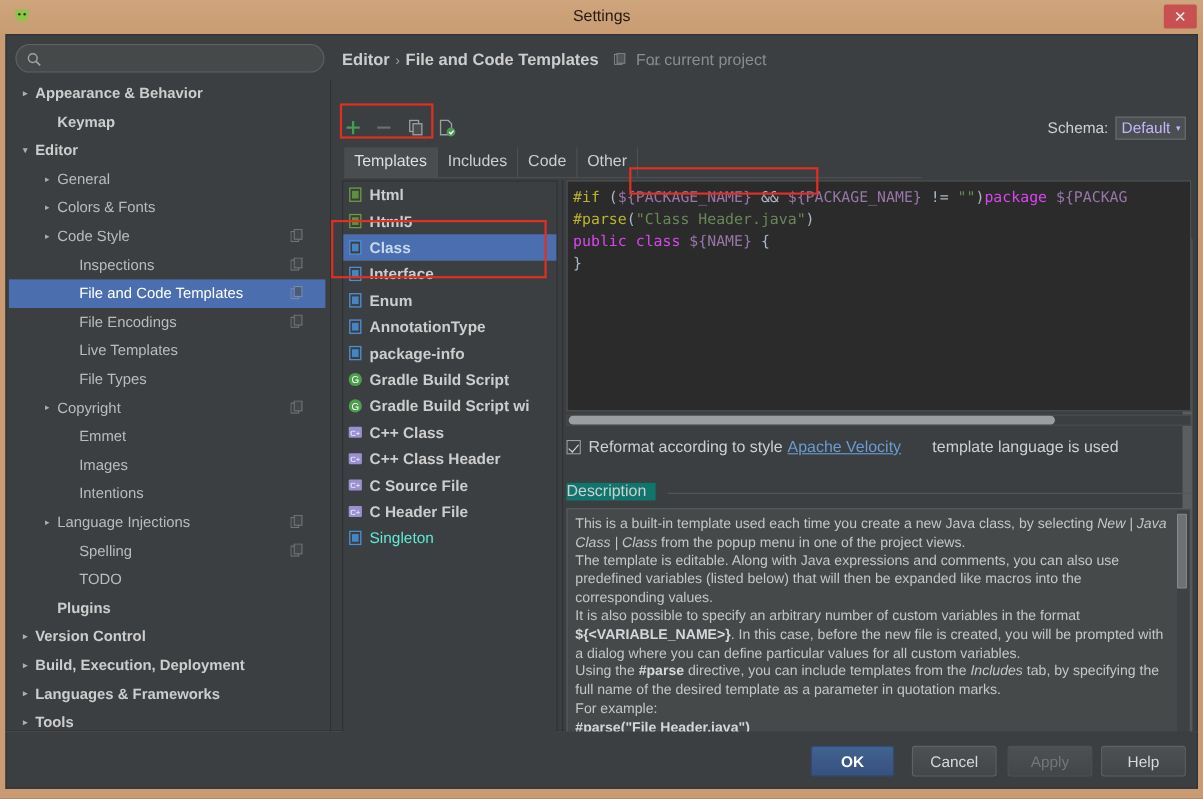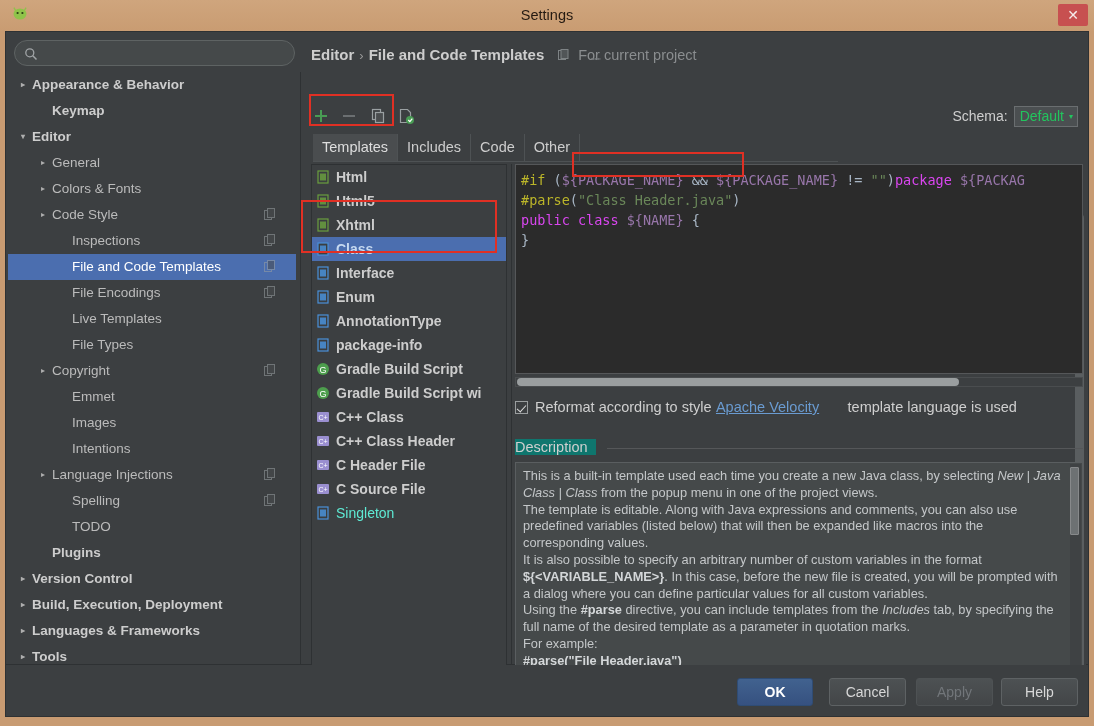--- a/index.html
+++ b/index.html
@@ -98,21 +98,21 @@
   .bc-part { font-size: 15px; font-weight: bold; color: #cdcdcd; }
   .bc-sep { font-size: 13px; color: #999999; margin: 0 5px; font-weight: normal; }
   #bc-proj-icon { display: inline-block; width: 11px; height: 12px; margin: 0 5px 0 9px; vertical-align: -1px; opacity: .7; }
   #bc-proj-text { font-size: 14.5px; color: #8a8d8f; }
 
   #schema-wrap { position: absolute; right: 8px; top: 68px; }
   #schema-label { font-size: 14px; color: #cfcfcf; }
   #schema-select {
     display: inline-block; margin-left: 6px; padding: 1px 4px 2px 5px;
     border: 1px solid #6a6e70; background: #4b4f51;
-    font-size: 14px; color: #22c55e; cursor: pointer;
+    font-size: 14px; color: #c4b5fd; cursor: pointer;
   }
   #schema-caret { font-size: 8px; margin-left: 5px; vertical-align: 2px; }
 
   
   #tpl-toolbar { position: absolute; left: 5px; top: 68px; height: 24px; }
   .tb-btn {
     display: inline-block; width: 20px; height: 20px;
     margin-right: 4px; vertical-align: middle; cursor: pointer;
   }
 
@@ -446,24 +446,20 @@
       <div id="tpl-list">
         <div id="tpl-rows">
             <div class="tpl-row"><svg class="tpl-icon" viewBox="0 0 14 14">
                 <rect x="2" y="1" width="10" height="12" fill="#3b3e40" stroke="#6a9e3f" stroke-width="1.2"></rect>
                 <rect x="4" y="3.5" width="6" height="7" fill="#6a9e3f" opacity="0.85"></rect>
               </svg><span class="tpl-name">Html</span></div>
             <div class="tpl-row"><svg class="tpl-icon" viewBox="0 0 14 14">
                 <rect x="2" y="1" width="10" height="12" fill="#3b3e40" stroke="#6a9e3f" stroke-width="1.2"></rect>
                 <rect x="4" y="3.5" width="6" height="7" fill="#6a9e3f" opacity="0.85"></rect>
               </svg><span class="tpl-name">Html5</span></div>
-            <div class="tpl-row"><svg class="tpl-icon" viewBox="0 0 14 14">
-                <rect x="2" y="1" width="10" height="12" fill="#3b3e40" stroke="#6a9e3f" stroke-width="1.2"></rect>
-                <rect x="4" y="3.5" width="6" height="7" fill="#6a9e3f" opacity="0.85"></rect>
-              </svg><span class="tpl-name">Xhtml</span></div>
             <div class="tpl-row selected"><svg class="tpl-icon" viewBox="0 0 14 14">
                 <rect x="2" y="1" width="10" height="12" fill="#3b3e40" stroke="#4a90d9" stroke-width="1.2"></rect>
                 <rect x="4" y="3.5" width="6" height="7" fill="#4a90d9" opacity="0.85"></rect>
               </svg><span class="tpl-name">Class</span></div>
             <div class="tpl-row"><svg class="tpl-icon" viewBox="0 0 14 14">
                 <rect x="2" y="1" width="10" height="12" fill="#3b3e40" stroke="#4a90d9" stroke-width="1.2"></rect>
                 <rect x="4" y="3.5" width="6" height="7" fill="#4a90d9" opacity="0.85"></rect>
               </svg><span class="tpl-name">Interface</span></div>
             <div class="tpl-row"><svg class="tpl-icon" viewBox="0 0 14 14">
                 <rect x="2" y="1" width="10" height="12" fill="#3b3e40" stroke="#4a90d9" stroke-width="1.2"></rect>
@@ -489,25 +485,25 @@
                 <rect x="1" y="2" width="12" height="10" rx="1" fill="#9a8fd0"></rect>
                 <text x="7" y="10" font-size="7" fill="#ffffff" text-anchor="middle" font-family="Liberation Sans">C+</text>
               </svg><span class="tpl-name">C++ Class</span></div>
             <div class="tpl-row"><svg class="tpl-icon" viewBox="0 0 14 14">
                 <rect x="1" y="2" width="12" height="10" rx="1" fill="#9a8fd0"></rect>
                 <text x="7" y="10" font-size="7" fill="#ffffff" text-anchor="middle" font-family="Liberation Sans">C+</text>
               </svg><span class="tpl-name">C++ Class Header</span></div>
             <div class="tpl-row"><svg class="tpl-icon" viewBox="0 0 14 14">
                 <rect x="1" y="2" width="12" height="10" rx="1" fill="#9a8fd0"></rect>
                 <text x="7" y="10" font-size="7" fill="#ffffff" text-anchor="middle" font-family="Liberation Sans">C+</text>
-              </svg><span class="tpl-name">C Header File</span></div>
+              </svg><span class="tpl-name">C Source File</span></div>
             <div class="tpl-row"><svg class="tpl-icon" viewBox="0 0 14 14">
                 <rect x="1" y="2" width="12" height="10" rx="1" fill="#9a8fd0"></rect>
                 <text x="7" y="10" font-size="7" fill="#ffffff" text-anchor="middle" font-family="Liberation Sans">C+</text>
-              </svg><span class="tpl-name">C Source File</span></div>
+              </svg><span class="tpl-name">C Header File</span></div>
             <div class="tpl-row"><svg class="tpl-icon" viewBox="0 0 14 14">
                 <rect x="2" y="1" width="10" height="12" fill="#3b3e40" stroke="#4a90d9" stroke-width="1.2"></rect>
                 <rect x="4" y="3.5" width="6" height="7" fill="#4a90d9" opacity="0.85"></rect>
               </svg><span class="tpl-name plain">Singleton</span></div>
           </div>
         <div id="tpl-hscroll-track">
           <div id="tpl-hscroll-thumb"></div>
         </div>
       </div>
       <div id="tpl-divider"></div>

